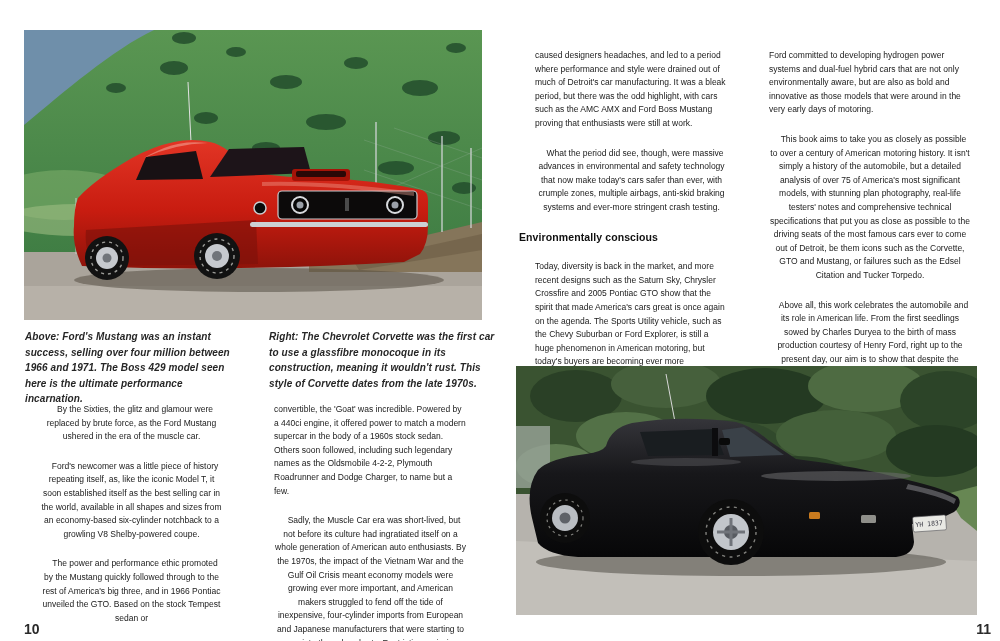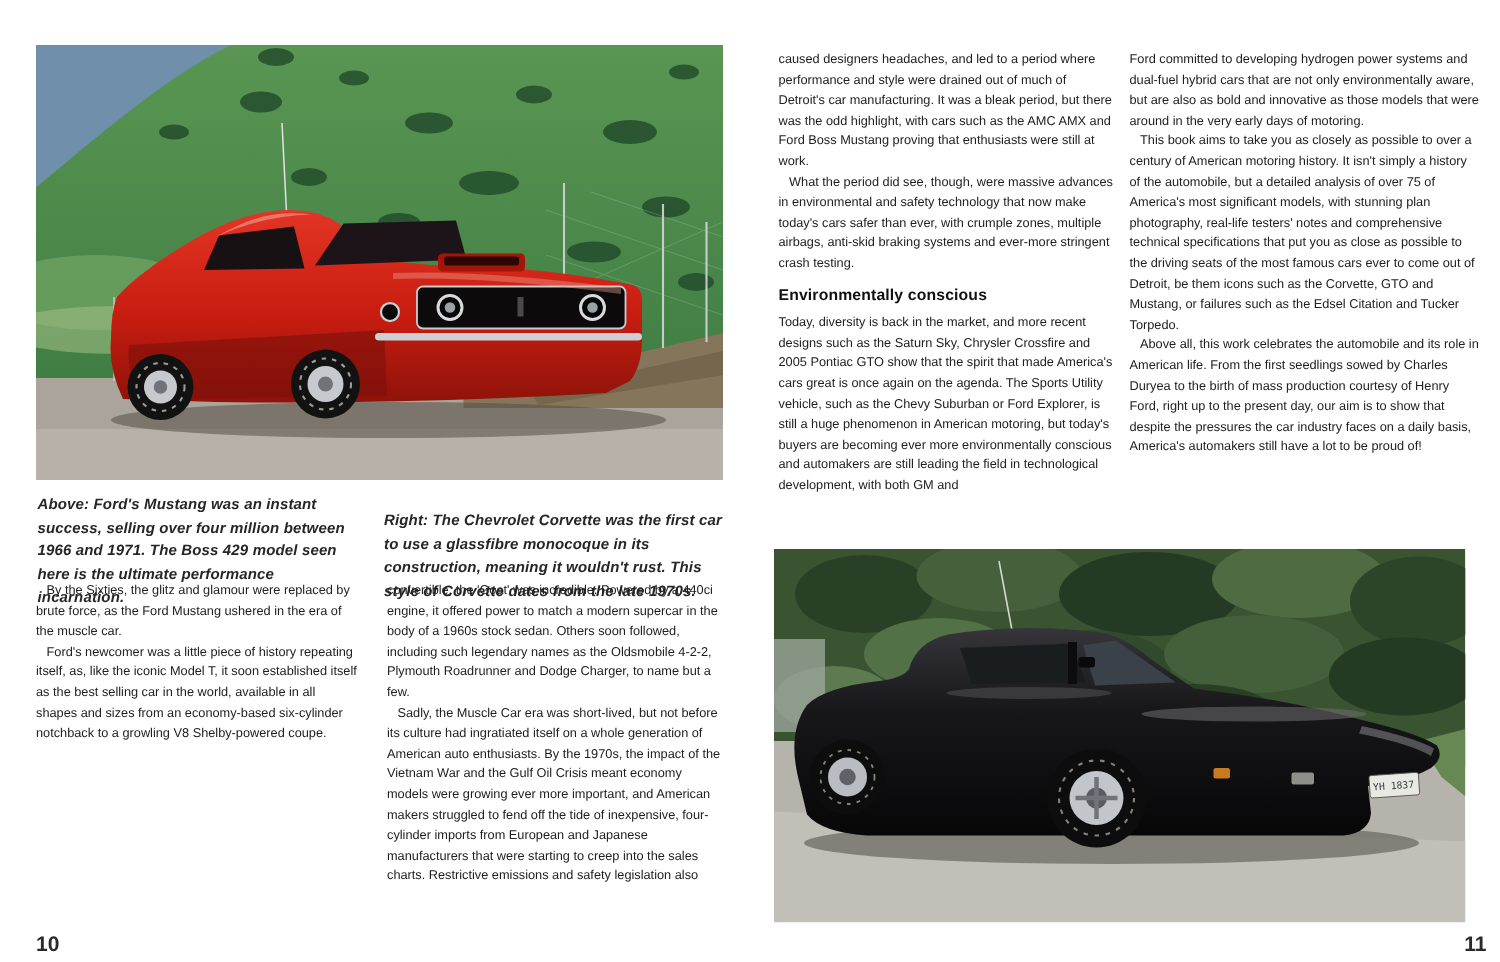--- a/index.html
+++ b/index.html
@@ -12,29 +12,29 @@
   .photo svg{display:block;}
   #mustang-photo{left:24px;top:30px;width:458px;height:290px;}
   #corvette-photo{left:516px;top:366px;width:461px;height:249px;}
 
   .caption{
     position:absolute;top:329px;
     font-size:10px;font-weight:bold;font-style:italic;
     line-height:15.5px;color:#262626;letter-spacing:.1px;
   }
   #caption-above{left:25px;width:216px;}
-  #caption-right{left:256px;width:226px;margin-top:11px;}
+  #caption-right{left:269px;width:226px;}
 
   .col{position:absolute;font-size:8.5px;line-height:13.6px;color:#202020;}
   #col1{left:24px;top:387px;width:215px;}
   #col2{left:258px;top:387px;width:225px;}
   #col3{left:519px;top:33px;width:225px;}
   #col4{left:753px;top:33px;width:234px;}
-  .col p{margin:0;}
-  .col p.indent{text-indent:7px;}
+  .col p{margin:16px;}
+  .col p.indent{text-indent:7px;text-align:center;}
   .subhead{
     font-size:10.5px;font-weight:bold;color:#101010;
     margin:8px 0 4px 0;letter-spacing:.1px;
   }
   .pagenum{
     position:absolute;top:621px;font-size:14px;font-weight:bold;color:#2a2a2a;
   }
   #pagenum-left{left:24px;}
   #pagenum-right{left:952px;width:39px;text-align:right;}
 </style>
@@ -141,20 +141,21 @@
     <path d="M238,152 Q300,150 390,162 L390,166 Q300,154 238,156 Z" fill="#f0a294" opacity=".4"></path>
   </svg>
 </div>
 
 <div class="caption" id="caption-above">Above: Ford's Mustang was an instant success, selling over four million between 1966 and 1971. The Boss 429 model seen here is the ultimate performance incarnation.</div>
 <div class="caption" id="caption-right">Right: The Chevrolet Corvette was the first car to use a glassfibre monocoque in its construction, meaning it wouldn't rust. This style of Corvette dates from the late 1970s.</div>
 
 <div class="col" id="col1">
   <p class="indent">By the Sixties, the glitz and glamour were replaced by brute force, as the Ford Mustang ushered in the era of the muscle car.</p>
   <p class="indent">Ford's newcomer was a little piece of history repeating itself, as, like the iconic Model T, it soon established itself as the best selling car in the world, available in all shapes and sizes from an economy-based six-cylinder notchback to a growling V8 Shelby-powered coupe.</p>
+  <p class="indent">The power and performance ethic promoted by the Mustang quickly followed through to the rest of America's big three, and in 1966 Pontiac unveiled the GTO. Based on the stock Tempest sedan or</p>
 </div>
 
 <div class="col" id="col2">
   <p>convertible, the 'Goat' was incredible. Powered by a 440ci engine, it offered power to match a modern supercar in the body of a 1960s stock sedan. Others soon followed, including such legendary names as the Oldsmobile 4-2-2, Plymouth Roadrunner and Dodge Charger, to name but a few.</p>
   <p class="indent">Sadly, the Muscle Car era was short-lived, but not before its culture had ingratiated itself on a whole generation of American auto enthusiasts. By the 1970s, the impact of the Vietnam War and the Gulf Oil Crisis meant economy models were growing ever more important, and American makers struggled to fend off the tide of inexpensive, four-cylinder imports from European and Japanese manufacturers that were starting to creep into the sales charts. Restrictive emissions and safety legislation also</p>
 </div>
 
 <div class="pagenum" id="pagenum-left">10</div>
 
 <div class="col" id="col3">

